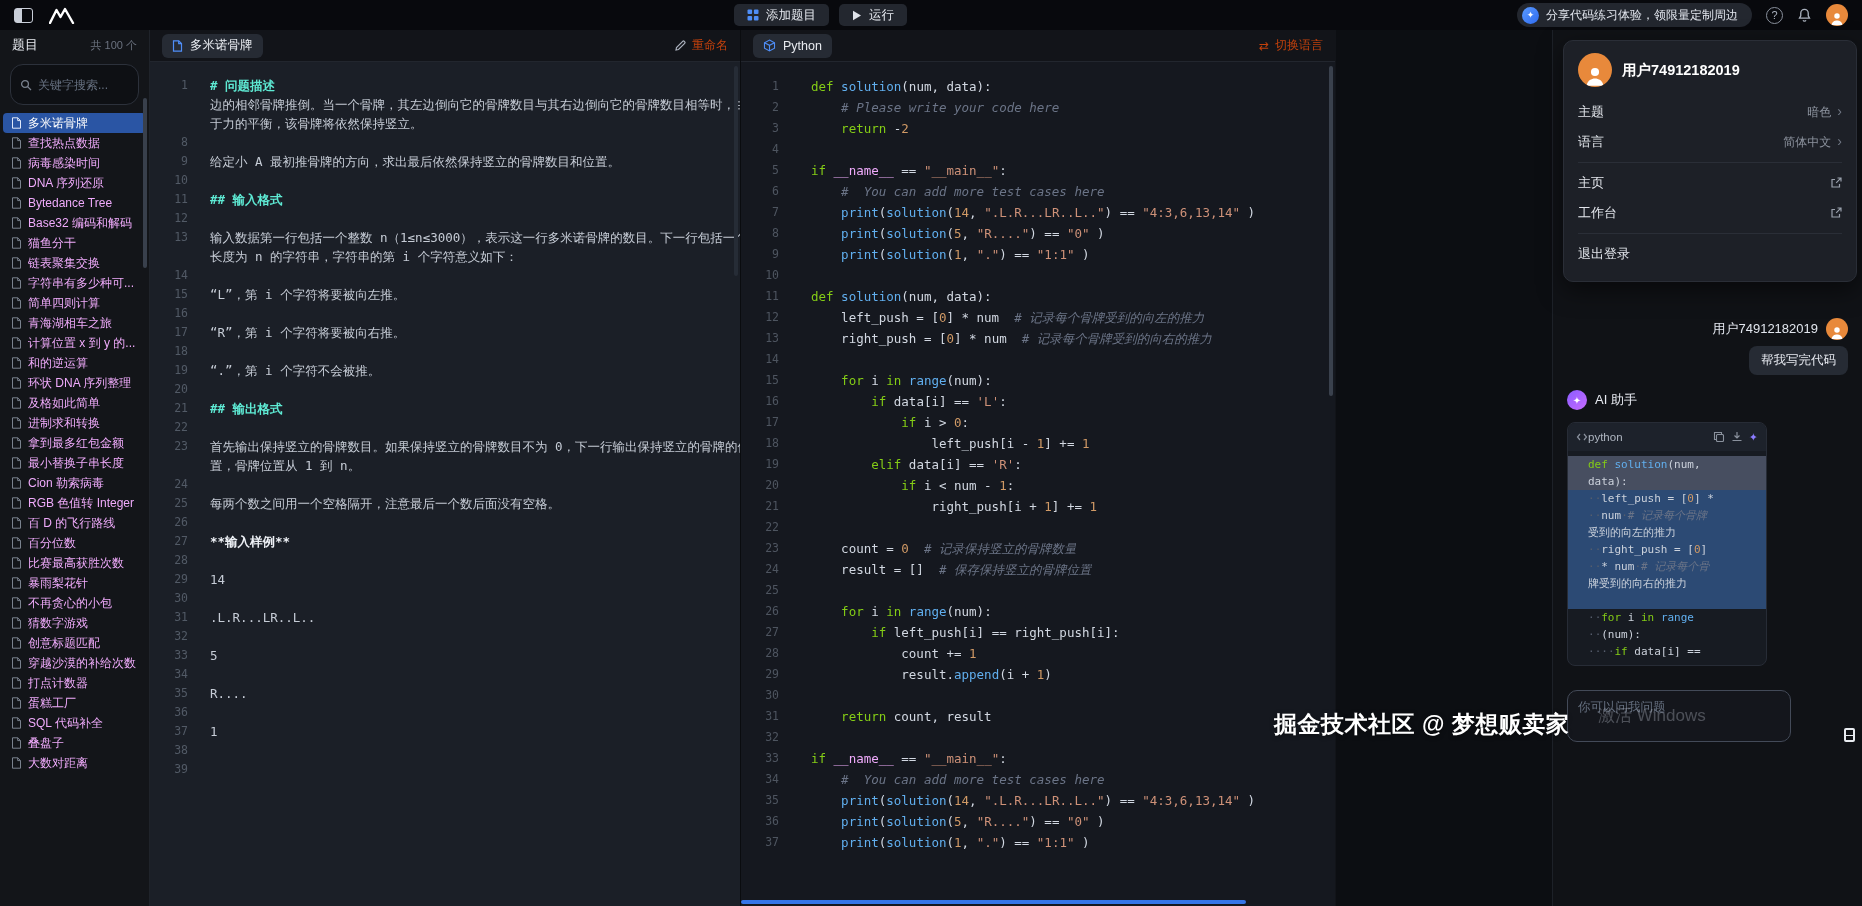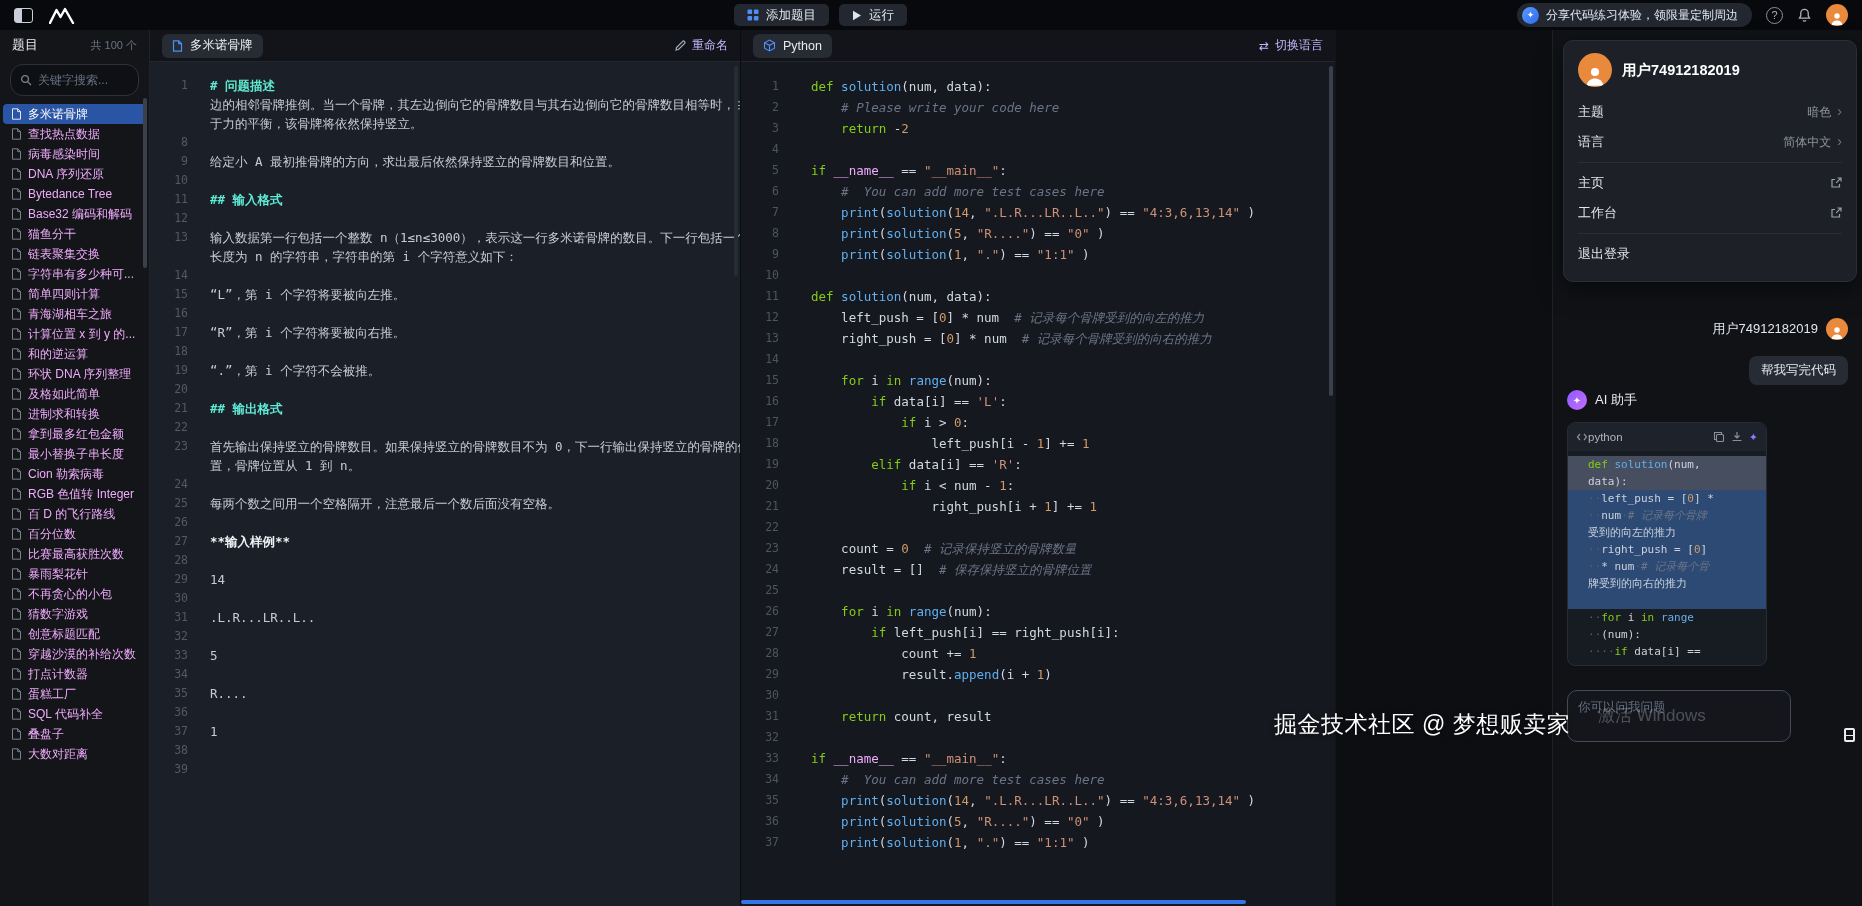--- a/index.html
+++ b/index.html
@@ -21,36 +21,36 @@
   display:flex;align-items:center;justify-content:center;font-size:9px;color:#fff;flex:none}
 .help{width:17px;height:17px;border-radius:50%;border:1.3px solid #8a919d;color:#aab1bd;font-size:11px;
   display:flex;align-items:center;justify-content:center}
 .avatar{width:22px;height:22px;border-radius:50%;background:#e8893b;display:flex;align-items:flex-end;justify-content:center;overflow:hidden;flex:none}
 
 .main{display:flex;height:876px}
 .sidebar{width:150px;background:#131519;border-right:1px solid #1f232a;position:relative}
 .sb-head{height:30px;padding:0 12px;display:flex;align-items:center;justify-content:space-between}
 .sb-title{font-size:13px;color:#e8ebf0}
 .sb-count{font-size:11px;color:#6c7380}
-.sb-search{margin:4px 10px 8px;height:32px;border:1px solid #2c313b;border-radius:13px;background:#0e1014;
+.sb-search{margin:4px 10px 8px;height:41px;border:1px solid #2c313b;border-radius:13px;background:#0e1014;
   display:flex;align-items:center;gap:6px;padding:0 9px}
 .sb-search input{flex:1;min-width:0;background:transparent;border:0;outline:none;color:#aab1bc;font-size:12px}
 .sb-search input::placeholder{color:#667080}
 .sb-item{height:20px;margin:0 3px;border-radius:4px;display:flex;align-items:center;gap:6px;padding:0 8px;
   font-size:12px;color:#f0abfc;cursor:pointer;white-space:nowrap;overflow:hidden}
 .sb-item .doc-ic{flex:none;color:#7a828e}
 .sb-item.sel{background:#2a55a4;color:#fff}
 .sb-item.sel .doc-ic{color:#dfe8fa}
 .ssb{position:absolute;right:2px;top:68px;width:4px;height:170px;background:#39404c;border-radius:2px}
 
 .panel-head{height:32px;background:#121419;border-bottom:1px solid #22262e;display:flex;align-items:center;
   justify-content:space-between;padding:0 12px;flex:none}
 .pill{display:flex;align-items:center;gap:7px;height:24px;padding:0 10px;background:#262b34;border-radius:6px;
   font-size:12.5px;color:#e8ebf0;cursor:pointer;white-space:nowrap}
-.head-act{display:flex;align-items:center;gap:6px;font-size:12px;color:#c4b5fd;cursor:pointer;white-space:nowrap}
+.head-act{display:flex;align-items:center;gap:6px;font-size:12px;color:#c2410c;cursor:pointer;white-space:nowrap}
 
 .problem-panel{width:590px;display:flex;flex-direction:column;background:#1b1f27;position:relative}
 .md-editor{flex:1;overflow:hidden;padding-top:14px;font-family:"DejaVu Sans Mono","Liberation Mono",monospace}
 .md-row{display:flex;height:19px;line-height:19px;font-size:12.5px}
 .md-gutter{width:50px;flex:none;text-align:right;padding-right:12px;color:#525a66;font-size:11.5px}
 .md-text{white-space:pre;padding-left:10px;color:#c6ccd6;overflow:hidden}
 .md-h{color:#5eead4;font-weight:bold}
 .md-b{color:#eef1f6;font-weight:bold}
 .msb{position:absolute;right:2px;top:36px;width:4px;height:210px;background:#262c36;border-radius:2px}
 
@@ -62,21 +62,21 @@
 .c-kw{color:#84cc16}.c-fn{color:#61afef}.c-str{color:#ce9178}.c-num{color:#d19a66}
 .c-com{color:#6b7487;font-style:italic}.c-var{color:#f0abfc}
 .vsb{position:absolute;right:2px;top:36px;width:4px;height:330px;background:#3a414d;border-radius:2px}
 .hsb{position:absolute;left:0;bottom:2px;height:4px;width:505px;background:#3575e8;border-radius:2px}
 
 .gap-panel{width:217px;background:#0c0e12;border-left:1px solid #121419}
 
 .chat-panel{flex:1;position:relative;background:#101216;border-left:1px solid #1d2128}
 .msg-tail{position:absolute;left:16px;top:226px;font-size:12px;color:#8a919d}
 .chat-user{position:absolute;right:14px;top:288px;display:flex;align-items:center;gap:8px;font-size:13px;color:#e2e6ee}
-.bubble{position:absolute;right:14px;top:326px;background:#262b34;border-radius:8px;padding:6px 12px;font-size:12.5px;color:#e8ebf2}
+.bubble{position:absolute;right:14px;top:316px;background:#262b34;border-radius:8px;padding:6px 12px;font-size:12.5px;color:#e8ebf2}
 .ai-row{position:absolute;left:14px;top:360px;display:flex;gap:8px;align-items:center;font-size:13px;color:#e8ebf2}
 .ai-ic{width:20px;height:20px;border-radius:50%;background:linear-gradient(135deg,#8a5cff,#c86bff);
   display:flex;align-items:center;justify-content:center;color:#fff;font-size:10px;flex:none}
 .card{position:absolute;left:14px;top:392px;width:200px;background:#171b22;border:1px solid #272c36;border-radius:8px;overflow:hidden}
 .card-head{height:28px;background:#1d222b;display:flex;align-items:center;padding:0 8px;gap:6;font-size:11.5px;color:#aeb5c0}
 .card-head .grow{flex:1}
 .card-head .cico{margin-left:6px;cursor:pointer;display:flex;align-items:center}
 .magic{color:#8b7bff;font-size:11px;cursor:pointer;margin-left:6px}
 .card-body{padding:5px 0;font-family:"DejaVu Sans Mono","Liberation Mono",monospace;font-size:11px;line-height:17px;color:#ccd2dc}
 .card-row{padding:0 20px;height:17px;white-space:pre;overflow:hidden}
@@ -90,21 +90,21 @@
 .menu{position:absolute;left:10px;top:10px;right:5px;background:#1d2027;border:1px solid #2a2e37;border-radius:10px;
   padding:12px 14px;box-shadow:0 8px 24px rgba(0,0,0,.5);z-index:40}
 .menu-head{display:flex;align-items:center;gap:10px;margin-bottom:10px}
 .menu-head .avatar{width:34px;height:34px}
 .menu-name{font-size:14.5px;font-weight:bold;color:#fff}
 .menu-row{height:30px;display:flex;align-items:center;justify-content:space-between;font-size:13px;color:#e3e6ec;cursor:pointer}
 .menu-value{font-size:12px;color:#8d939f;display:flex;gap:6px}
 .chev{color:#707784;font-size:14px;line-height:1}
 .menu-div{height:1px;background:#2a2e37;margin:5px 0}
 
-.wm{position:absolute;left:1274px;top:709px;font-size:23px;font-weight:normal;color:#fff;letter-spacing:.5px;
+.wm{position:absolute;left:1274px;top:709px;font-size:23px;font-weight:bold;color:#fff;letter-spacing:.5px;
   z-index:60;text-shadow:0 1px 4px rgba(0,0,0,.55);white-space:nowrap}
 .ghost{position:absolute;left:1598px;top:704px;font-size:17px;color:rgba(190,198,210,.33);z-index:59;white-space:nowrap}
 .corner{position:absolute;left:1844px;top:728px;width:11px;height:14px;border:2px solid #e9ecf1;border-radius:2px;z-index:60;
   background:linear-gradient(transparent 45%,#e9ecf1 45%,#e9ecf1 60%,transparent 60%)}
 </style>
 </head>
 <body>
 
 <div class="app">
 

